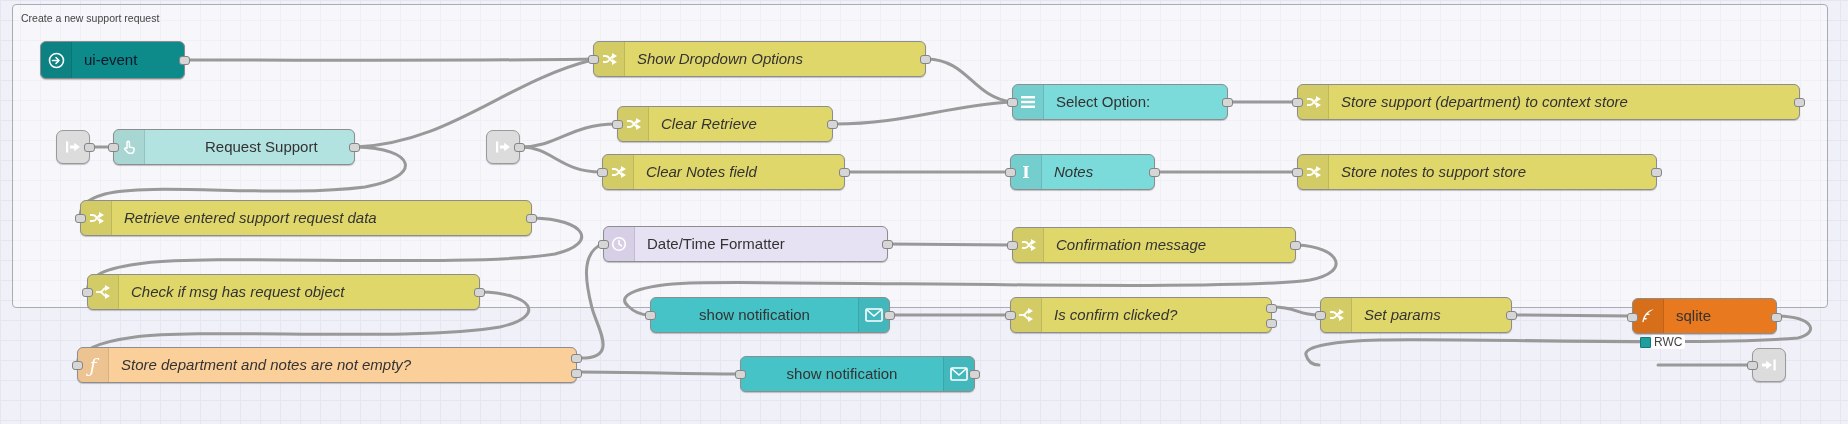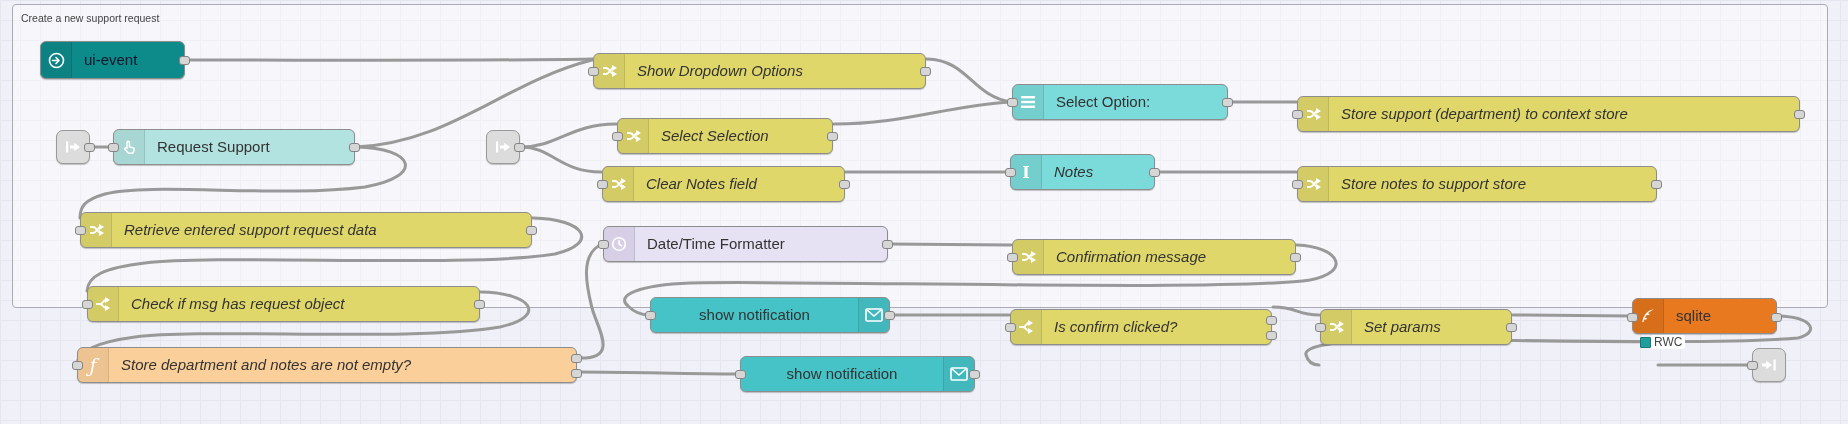--- a/index.html
+++ b/index.html
@@ -29,25 +29,25 @@
     flex:0 0 30px;width:30px;height:100%;display:flex;align-items:center;justify-content:center;
     background:rgba(0,0,0,.055);border-right:1px solid rgba(0,0,0,.10);
     border-radius:5px 0 0 5px;color:#fff;
   }
   .icon-r{order:2;border-right:none;border-left:1px solid rgba(0,0,0,.10);border-radius:0 5px 5px 0;}
   .label{
     padding:0 10px 0 12px;font-size:15px;color:#333;white-space:nowrap;overflow:hidden;line-height:34px;
   }
   .it .label{font-style:italic;}
   .center .label{flex:1;text-align:center;padding:0 6px;}
-  .n-olive{background:#e0d76b;margin-top:12px;}
+  .n-olive{background:#e0d76b;}
   .n-peach{background:#fbcf9a;}
   .n-tealdark{background:#0d8a8a;}
   .n-tealdark .label{color:#0f172a;}
-  .n-cyanlt{background:#b2e3e0;}
+  .n-cyanlt{background:#b2e3e0;gap:48px;}
   .n-cyan{background:#7bdada;}
   .n-notif{background:#46c3c7;}
   .n-lav{background:#e7e2f3;}
   .n-orange{background:#e8791f;}
   .n-link{background:#dcdcdc;width:34px;height:34px;border-radius:7px;border-color:#9a9a9a;justify-content:center;}
   .n-link .icon{background:none;border:none;flex:0 0 auto;}
   .port{
     position:absolute;width:11px;height:9px;background:#d6d6d6;
     border:1px solid #848484;border-radius:3px;box-sizing:border-box;z-index:3;
   }
@@ -159,21 +159,21 @@
 
   <div class="node n-olive it" style="left:617px;top:106px;width:216px;">
     <span class="icon">
       <svg width="16" height="16" viewBox="0 0 16 16">
           <path d="M2 5h3c4 0 4 6 8 6" fill="none" stroke="#fff" stroke-width="1.8"></path>
           <path d="M2 11h3c4 0 4-6 8-6" fill="none" stroke="#fff" stroke-width="1.8"></path>
           <path d="M11 2l5 3-5 3z" fill="#fff"></path>
           <path d="M11 14l5-3-5-3z" fill="#fff"></path>
         </svg>
     </span>
-    <span class="label">Select Selection</span>
+    <span class="label">Clear Retrieve</span>
     <span class="port pin"></span>
     <span class="port pout"></span>
   </div>
 
   <div class="node n-cyanlt" style="left:113px;top:129px;width:242px;">
     <span class="icon">
       <svg width="16" height="16" viewBox="0 0 16 16" fill="none" stroke="#fff" stroke-width="1.5" stroke-linecap="round" stroke-linejoin="round">
           <path d="M6 9V3.5a1.2 1.2 0 0 1 2.4 0V8l3.6.8c.8.2 1.3.9 1.1 1.7l-.5 2.3c-.2.8-.9 1.4-1.7 1.4H8.2c-.5 0-1-.2-1.3-.6L4 10.5c-.5-.6-.2-1.5.6-1.6.5-.1 1 .1 1.4.4z"></path>
         </svg>
     </span>

